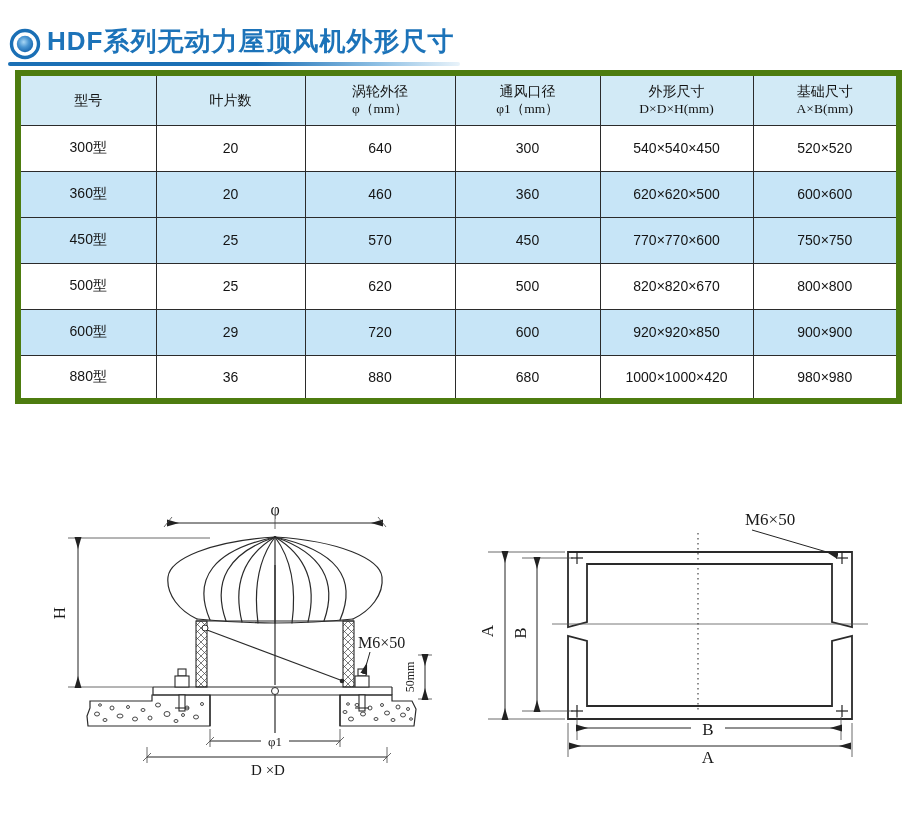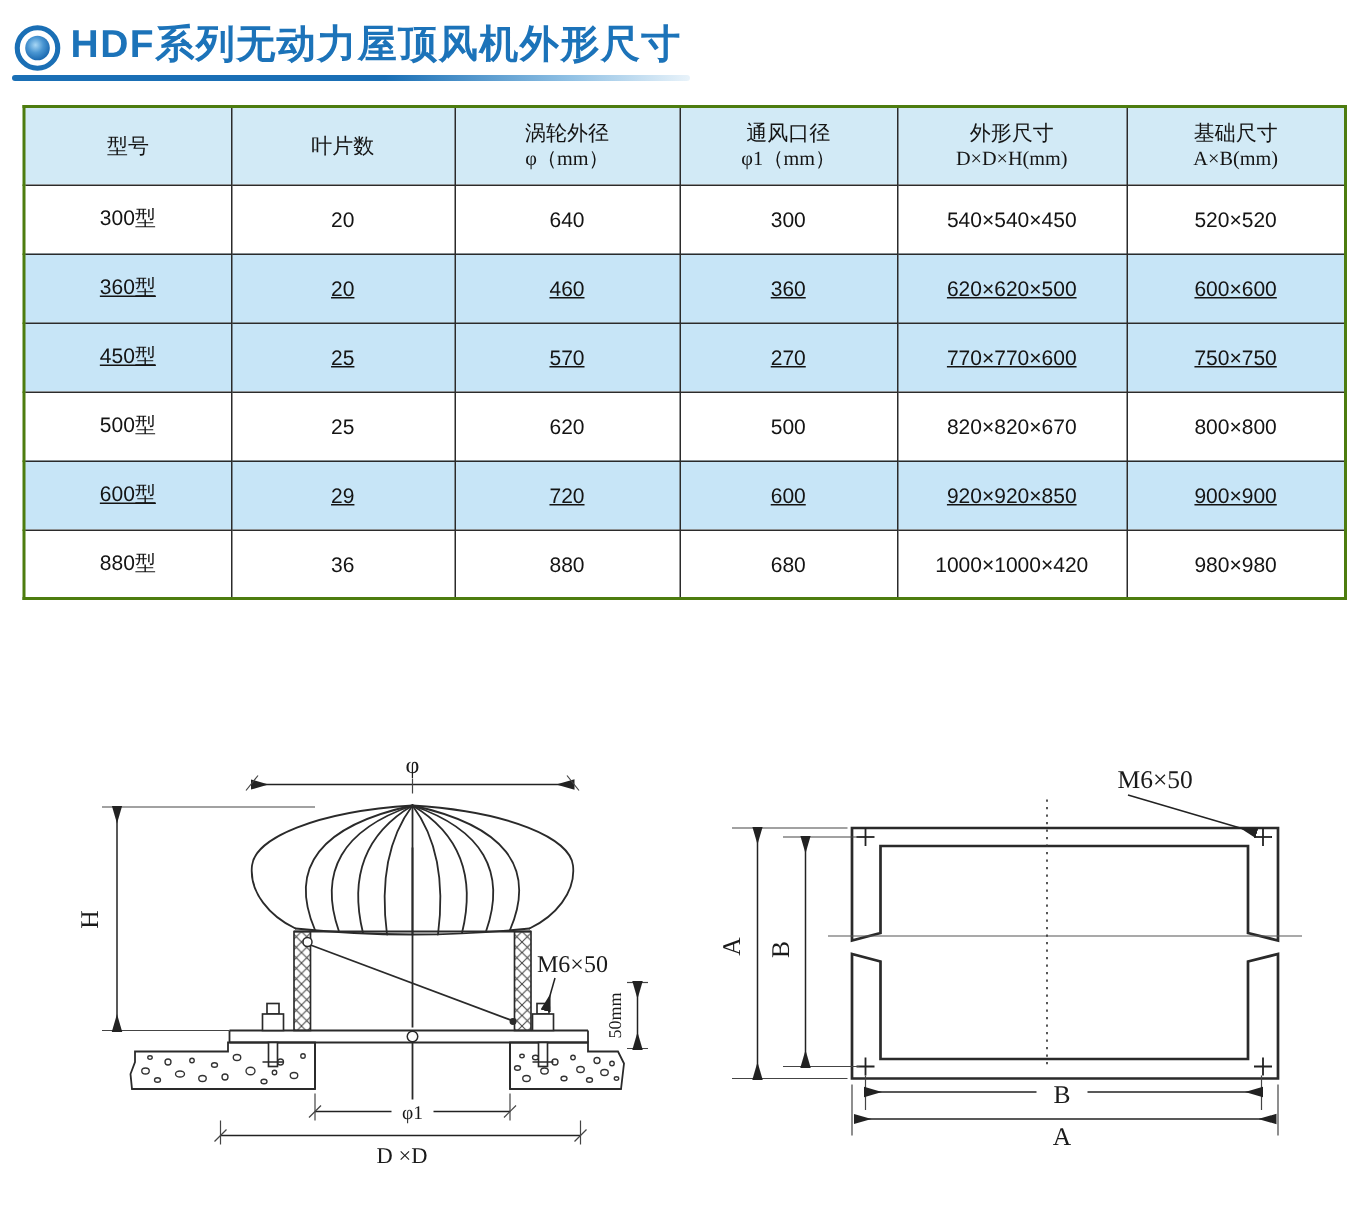--- a/index.html
+++ b/index.html
@@ -1,32 +1,32 @@
 <!DOCTYPE html>
 <html><head>
 <meta charset="utf-8">
 <style>
   html,body{margin:0;padding:0;background:#fff;}
   .page{position:relative;width:910px;height:814px;background:#fff;overflow:hidden;
         font-family:"Liberation Sans",sans-serif;color:#141414;}
   
-  .titlebar{position:absolute;left:0;top:0;width:100%;height:60px;}
+  .titlebar{position:absolute;left:0;top:12px;width:100%;height:60px;}
   .bullseye{position:absolute;left:8px;top:15px;}
   .page-title{position:absolute;left:47px;top:12px;margin:0;font-size:26px;font-weight:bold;
               letter-spacing:1px;color:#1c73b9;white-space:nowrap;}
   .title-rule{position:absolute;left:8px;top:50px;width:452px;height:4px;border-radius:2px;
               background:linear-gradient(to right,#1a6fb5 0%,#1a6fb5 55%,#8fc0e4 82%,#e9f3fa 100%);}
   
   .spec-table-wrap{position:absolute;left:15px;top:70px;width:881px;}
-  table.spec{border-collapse:collapse;table-layout:fixed;width:881px;border:2px solid #4d7c0f;padding-left:42px;}
+  table.spec{border-collapse:collapse;table-layout:fixed;width:881px;border:6px solid #4d7c0f;padding-left:42px;}
   table.spec th,table.spec td{border:1px solid #2b2b2b;text-align:center;vertical-align:middle;
       padding:0;font-size:14px;color:#141414;font-weight:normal;}
   table.spec thead tr{height:52px;background:#d2eaf6;}
   table.spec tbody tr{height:46px;background:#ffffff;margin-top:36px;}
-  table.spec tbody tr.alt{background:#c7e5f7;text-decoration:underline;}
+  table.spec tbody tr.alt{background:#c7e5f7;}
   .hl1{line-height:17px;}
   .hl2{line-height:17px;font-size:13.5px;font-family:Liberation Serif, serif;}
   .hl2:empty{display:none;}
   
   .diagram{position:absolute;}
   .dg-left{left:40px;top:495px;}
   .dg-right{left:475px;top:495px;}
   svg text{font-family:"Liberation Serif",serif;fill:#1a1a1a;}
   .thin{stroke:#444;stroke-width:0.8;fill:none;}
   .med{stroke:#2a2a2a;stroke-width:1.2;fill:none;}
@@ -104,21 +104,21 @@
           <td>20</td>
           <td>460</td>
           <td>360</td>
           <td>620×620×500</td>
           <td>600×600</td>
         </tr>
         <tr class="alt">
           <td>450型</td>
           <td>25</td>
           <td>570</td>
-          <td>270</td>
+          <td>450</td>
           <td>770×770×600</td>
           <td>750×750</td>
         </tr>
         <tr>
           <td>500型</td>
           <td>25</td>
           <td>620</td>
           <td>500</td>
           <td>820×820×670</td>
           <td>800×800</td>

